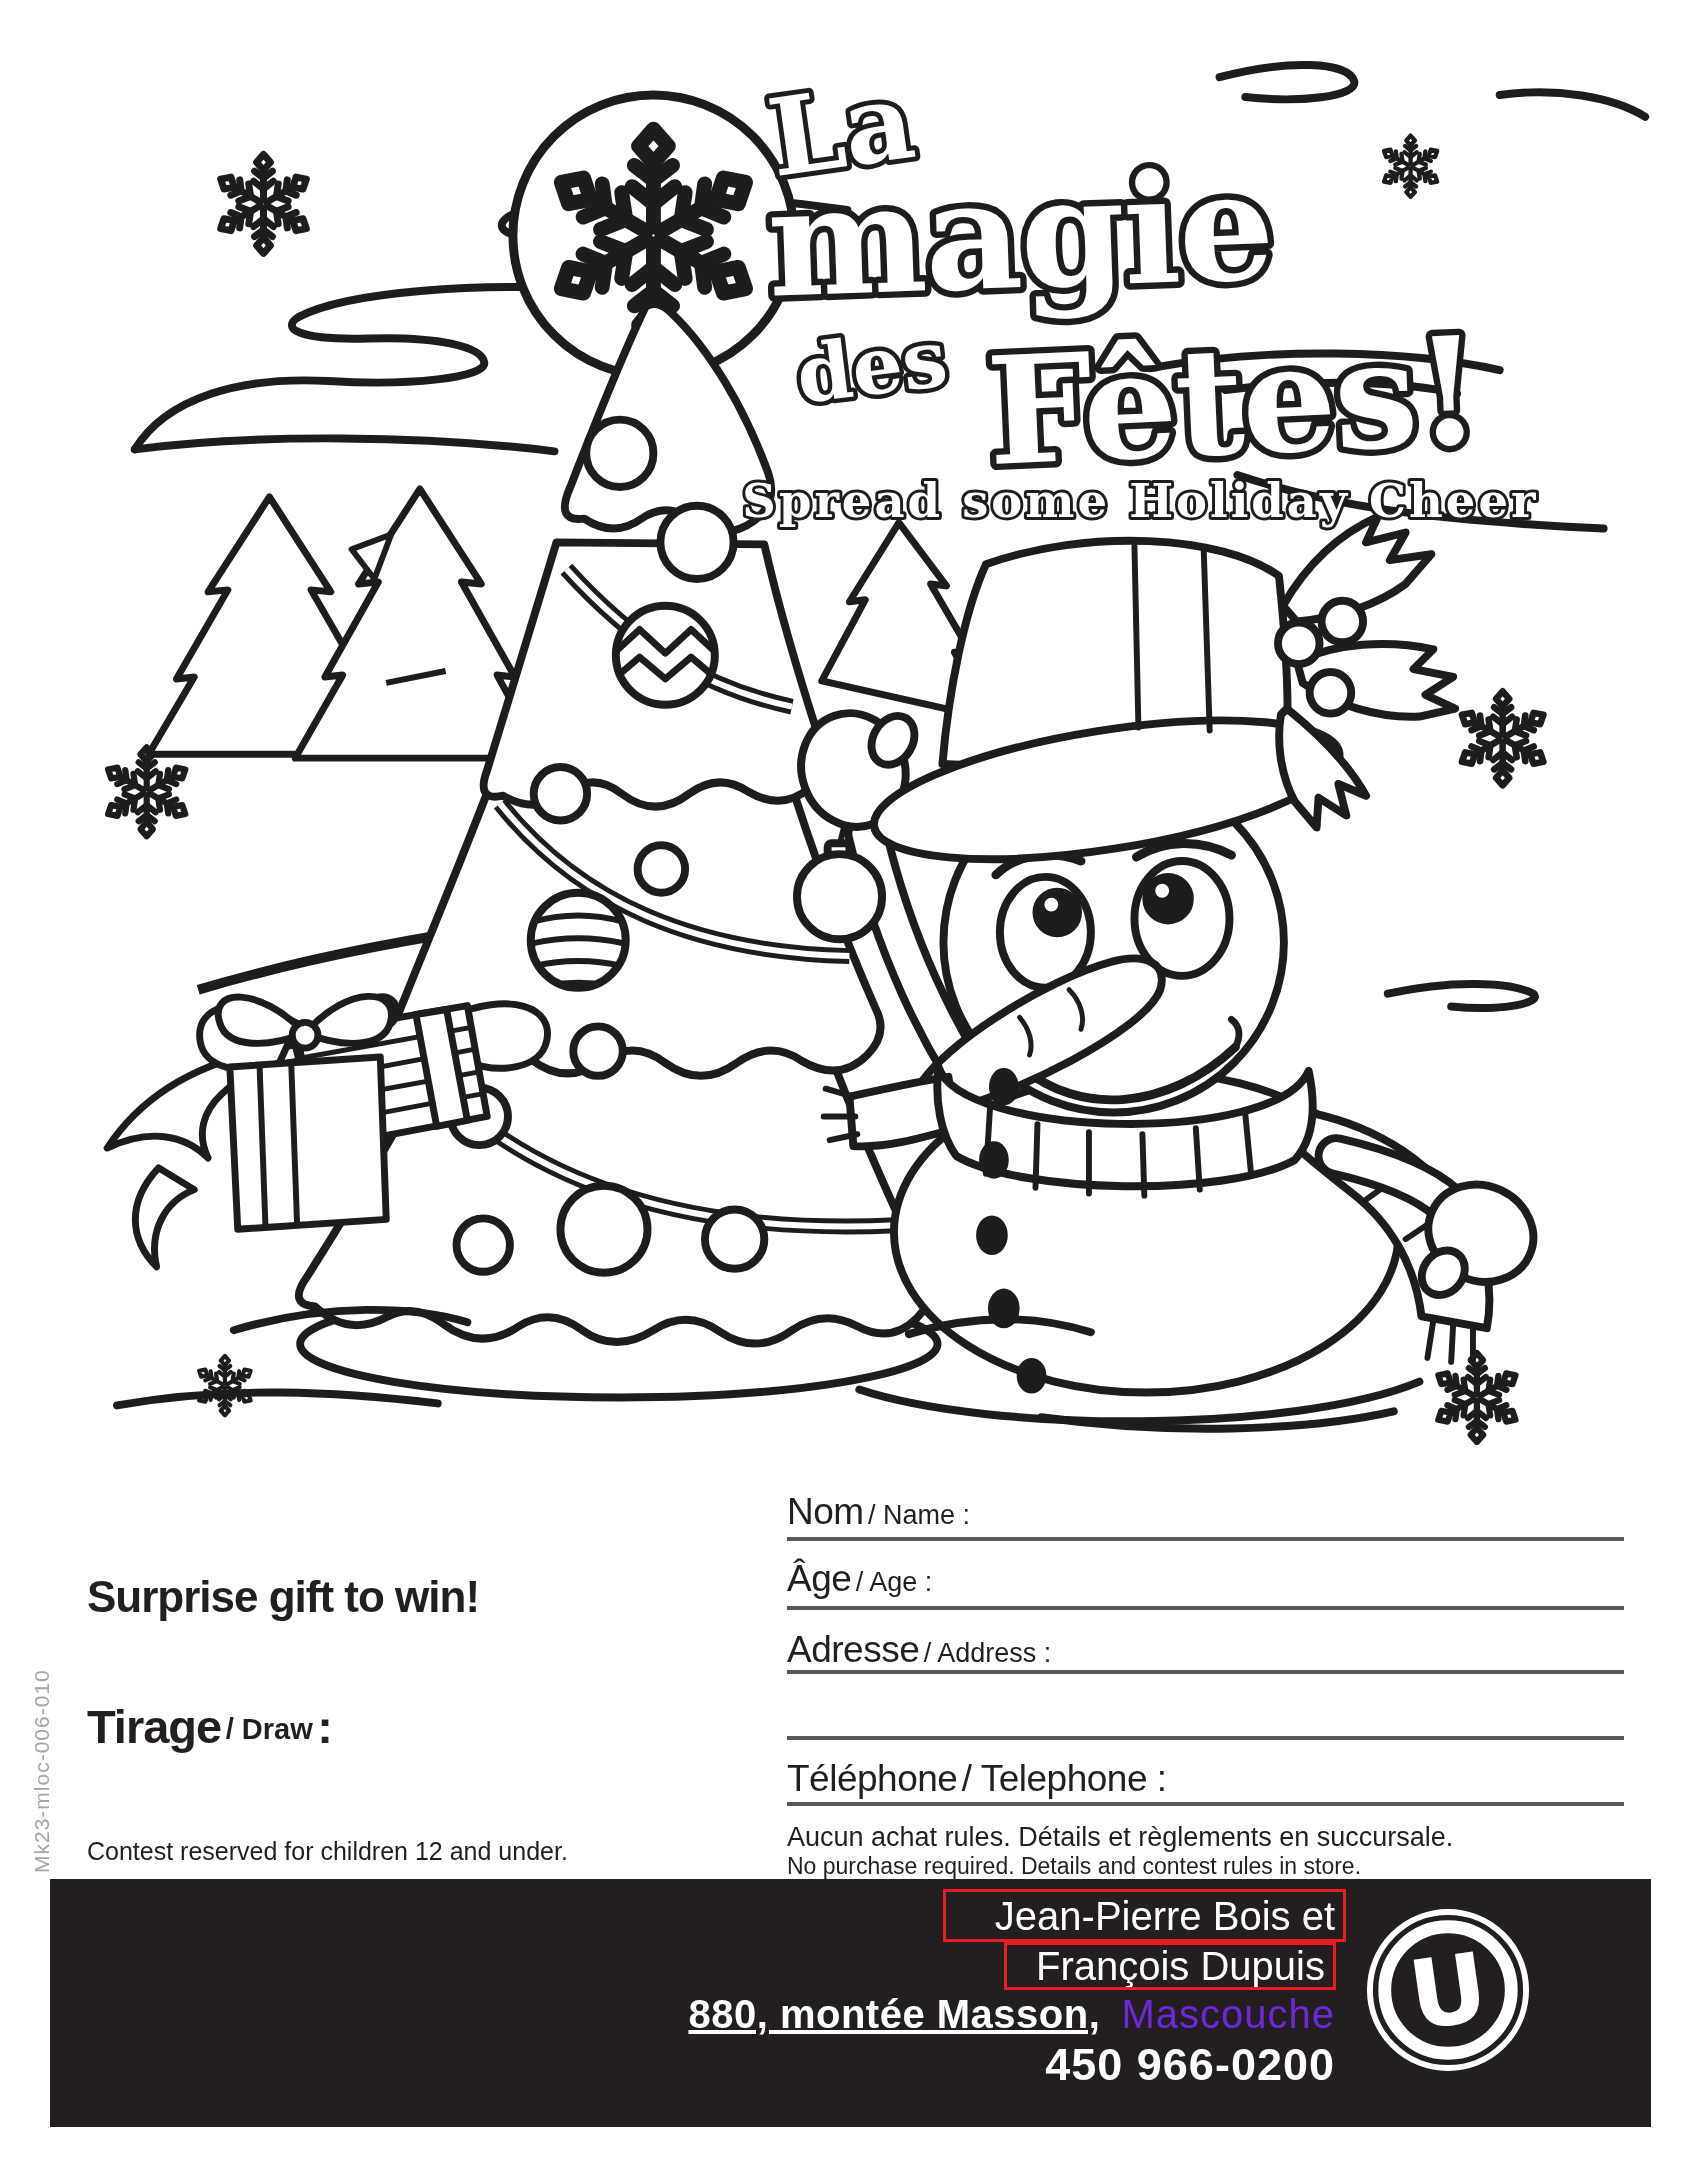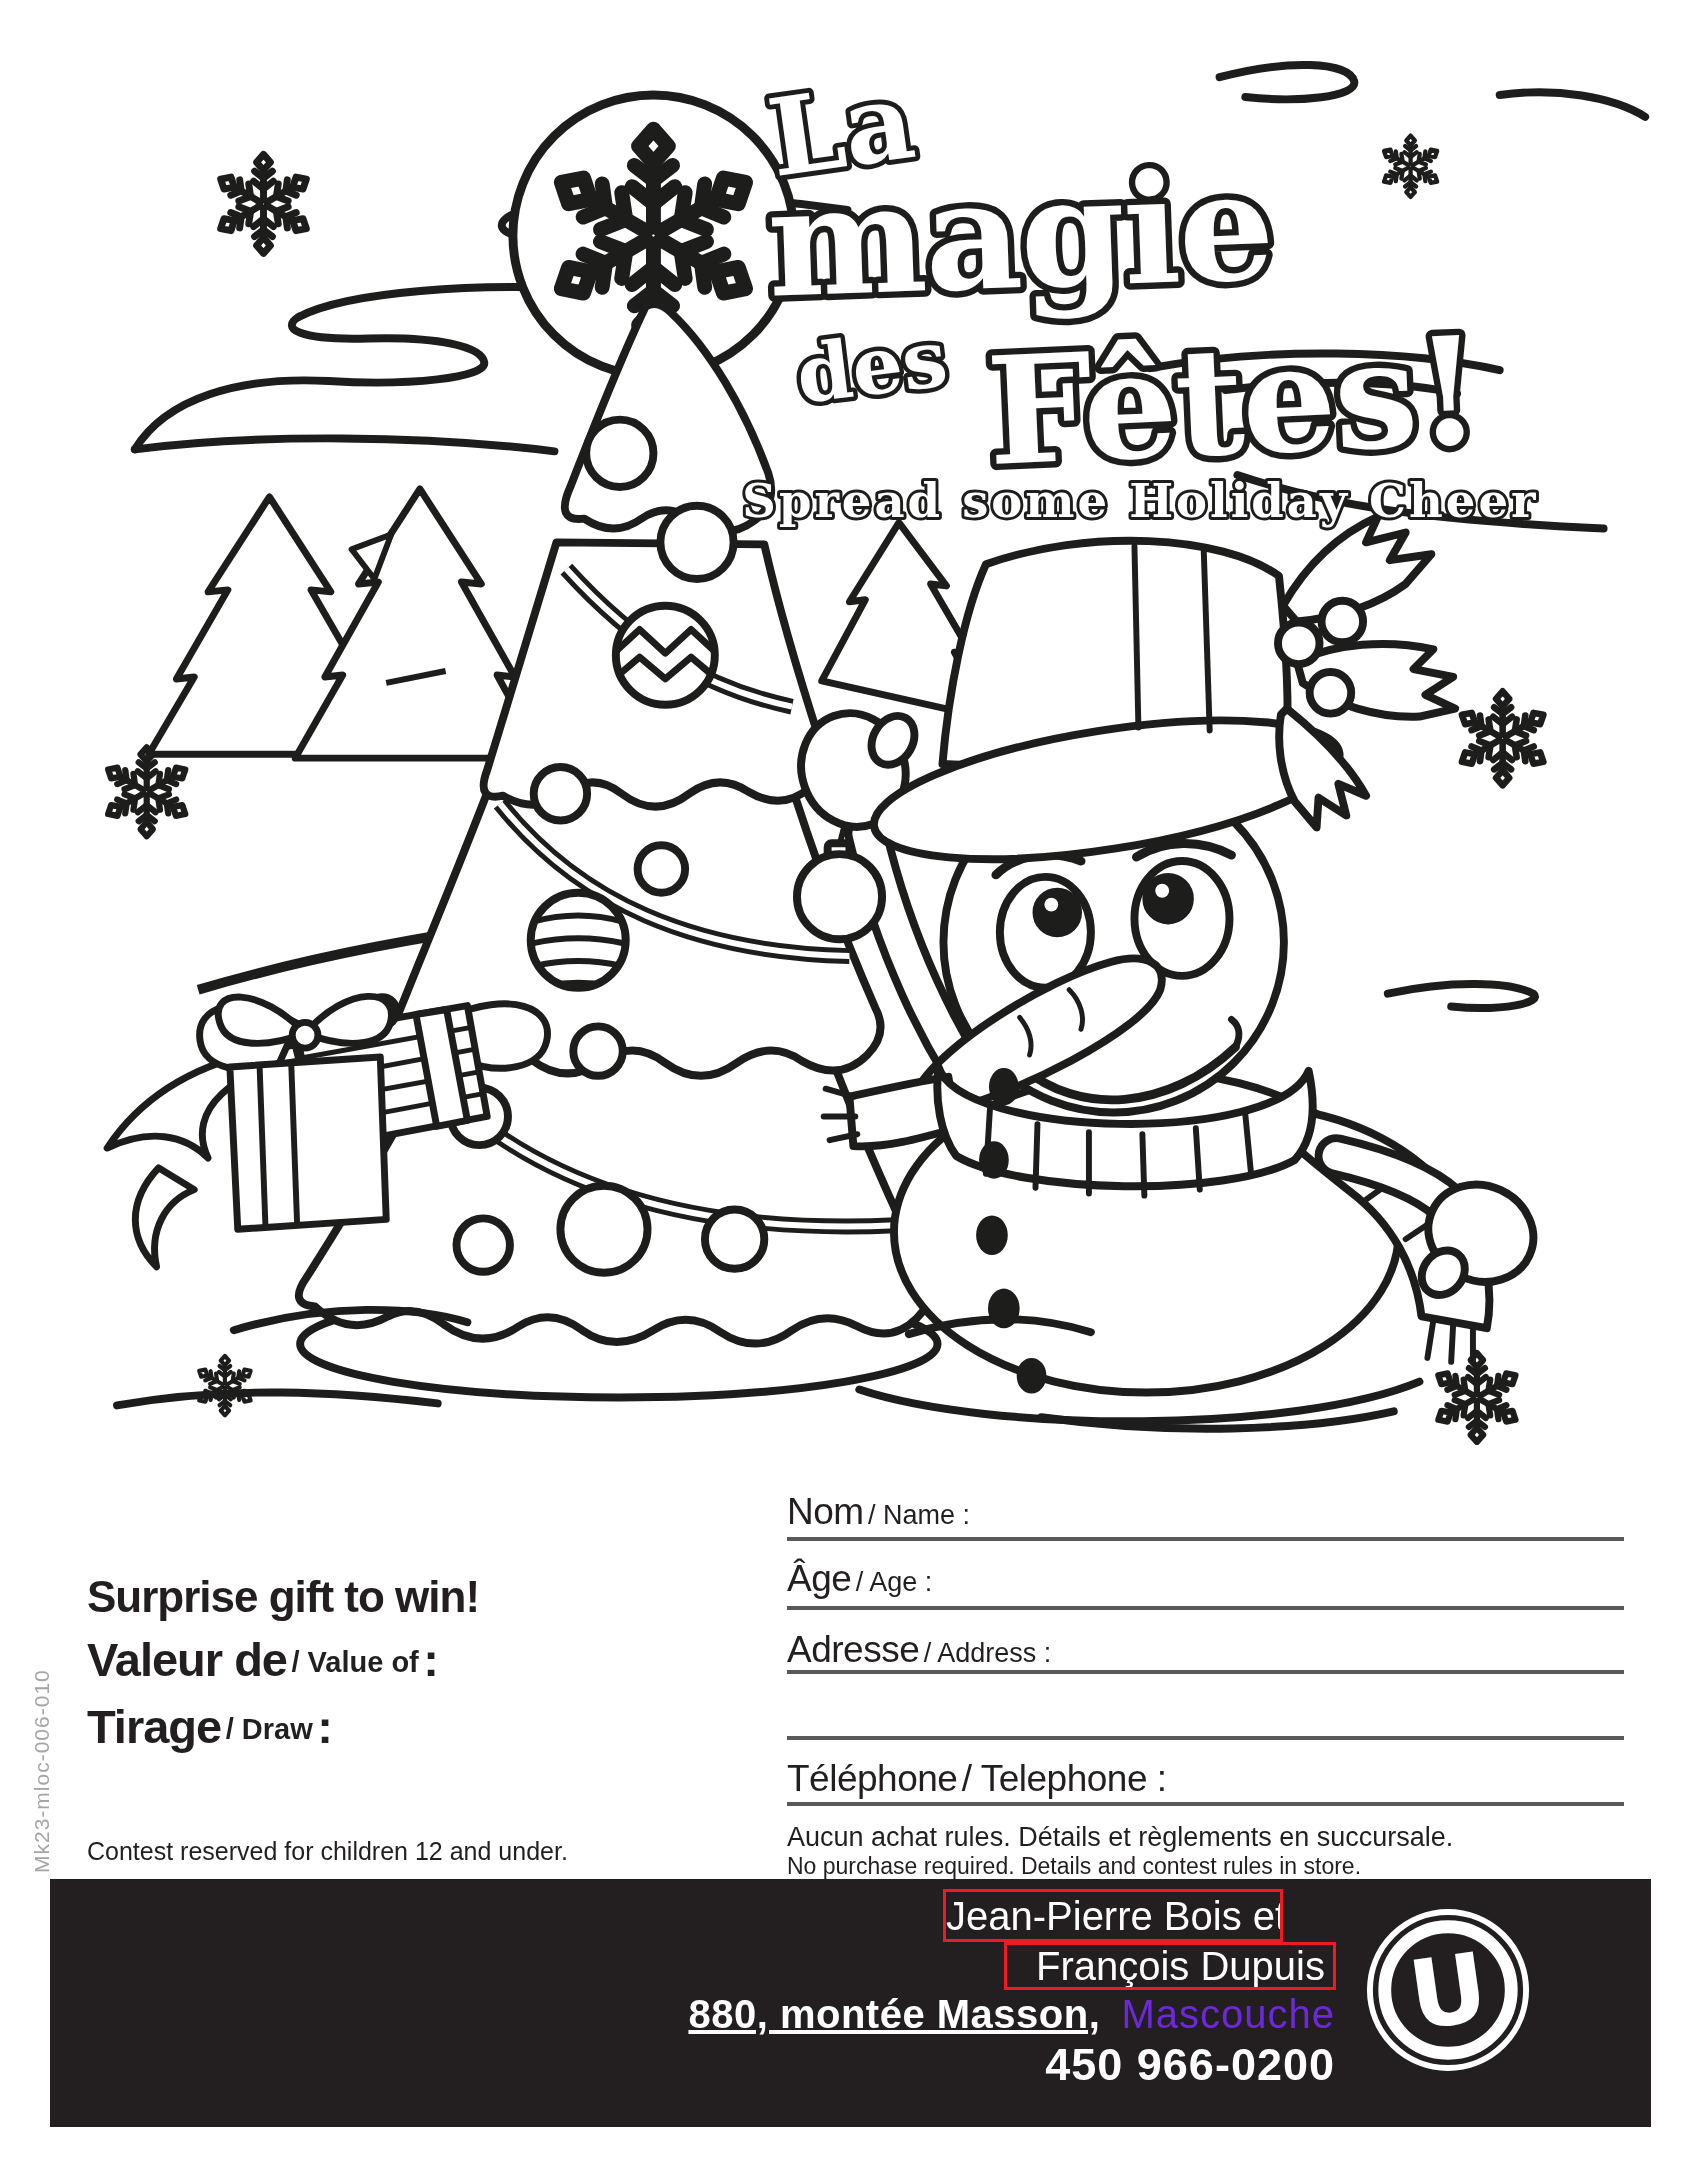--- a/index.html
+++ b/index.html
@@ -27,21 +27,21 @@
   
   .f-label{position:absolute;white-space:nowrap;}
   .f-big{font-size:37px;letter-spacing:-0.5px;}
   .f-small{font-size:27px;}
   .f-line{position:absolute;left:787px;width:837px;height:4px;background:#58595b;}
 
   
   .footer-bar{position:absolute;left:50px;top:1879px;width:1601px;height:248px;background:#231f20;}
   .namebox{position:absolute;border:3px solid #ed1c24;box-sizing:border-box;color:#fff;text-align:right;
            font-size:40px;white-space:nowrap;overflow:hidden;}
-  .namebox1{left:943px;top:1889px;width:340px;height:53px;line-height:48px;padding-right:8px;}
+  .namebox1{left:943px;top:1889px;width:403px;height:53px;line-height:48px;padding-right:8px;}
   .namebox2{left:1004px;top:1942px;width:332px;height:48px;line-height:42px;padding-right:8px;}
   .footer-addr{position:absolute;left:543px;top:1992px;width:792px;text-align:right;color:#fff;font-size:40px;white-space:nowrap;}
   .footer-addr .street{font-weight:bold;letter-spacing:0.5px;text-decoration:underline;}
   .footer-addr .city{font-weight:normal;color:#6d28d9;letter-spacing:1px;margin-left:10px;}
   .footer-phone{position:absolute;left:543px;top:2039px;width:792px;text-align:right;color:#fff;
                 font-weight:bold;font-size:45px;letter-spacing:1px;}
   svg.ulogo{position:absolute;left:1364px;top:1906px;}
 </style>
 </head>
 <body>
@@ -262,25 +262,20 @@
       <text x="884" y="398" font-size="80" stroke-width="9" transform="rotate(-7 884 398)">des</text>
       <text x="1248" y="458" font-size="150" stroke-width="13" letter-spacing="-2" transform="rotate(-2.5 1248 458)">Fêtes!</text>
       <text x="1152" y="522" font-size="47" stroke-width="6" letter-spacing="3">Spread some Holiday Cheer</text>
     </g>
   </svg>
 
   <div class="pcode">Mk23-mloc-006-010</div>
 
   <div class="promo-h2">Surprise gift to win!</div>
 
-  <div class="promo-row row-value">
-    <span class="lbl-big">Valeur de</span>
-    <span class="lbl-small">/ Value of</span>
-    <span class="lbl-big">:</span>
-  </div>
   <div class="promo-row row-draw">
     <span class="lbl-big">Tirage</span>
     <span class="lbl-small">/ Draw</span>
     <span class="lbl-big">:</span>
   </div>
 
   <div class="note-en">Contest reserved for children 12 and under.</div>
 
   <div class="f-label" style="left:787px;top:1491px;">
     <span class="f-big">Nom</span>

